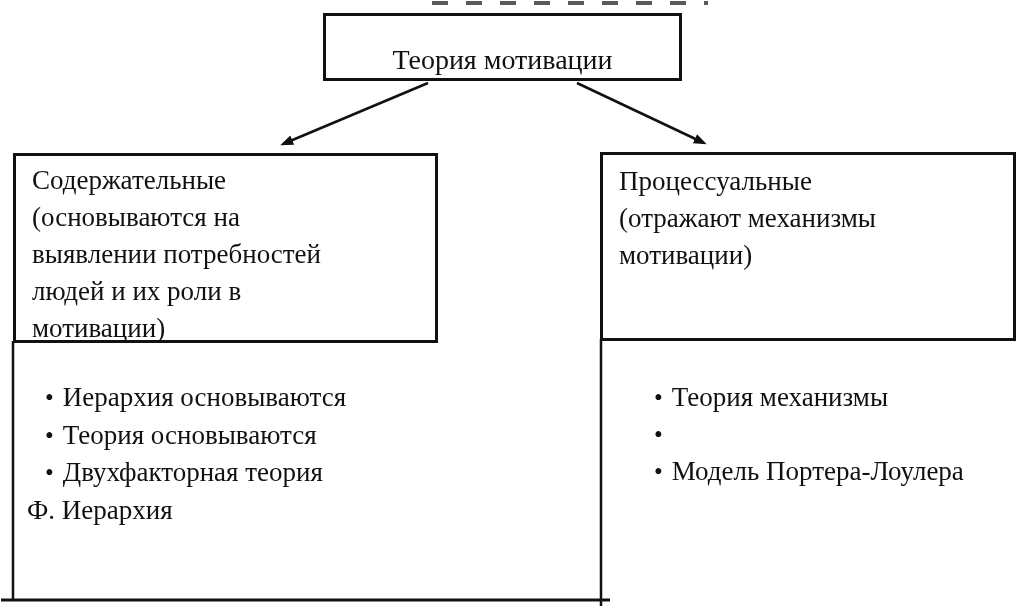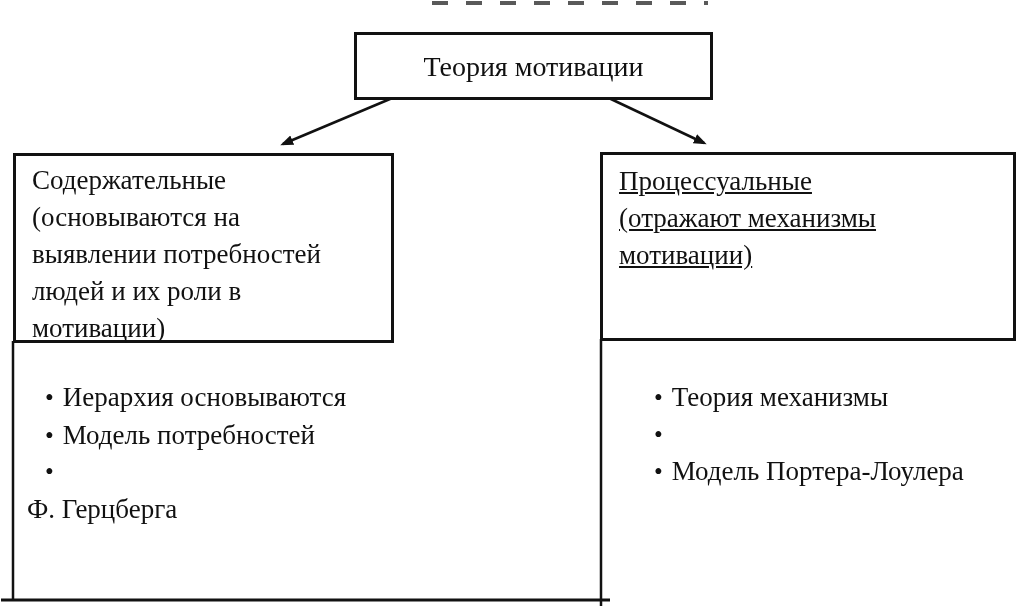--- a/index.html
+++ b/index.html
@@ -6,27 +6,26 @@
   .canvas{
     position:relative;width:1024px;height:606px;background:#ffffff;overflow:hidden;
     font-family:"Liberation Serif","DejaVu Serif",serif;color:#111111;
   }
   svg.lines{position:absolute;left:0;top:0;width:1024px;height:606px;}
   .box{
     position:absolute;border:3px solid #111111;background:#ffffff;box-sizing:border-box;
     font-size:27px;line-height:37px;
   }
   .top-box{
-    left:354px;top:13px;width:359px;height:68px;
-    display:flex;align-items:center;justify-content:center;
+    left:323px;top:13px;width:359px;height:68px;
+    display:flex;align-items:flex-end;justify-content:center;
     font-size:28px;
-    margin-top:19px;
   }
-  .left-box{left:13px;top:153px;width:381px;height:190px;padding:6px 10px 0 16px;}
-  .right-box{left:600px;top:152px;width:416px;height:189px;padding:8px 19px 0 16px;text-decoration:underline;}
+  .left-box{left:13px;top:153px;width:425px;height:190px;padding:6px 10px 0 16px;}
+  .right-box{left:600px;top:152px;width:416px;height:189px;padding:8px 19px 0 16px;}
   .pre{white-space:pre-line;}
   .list{position:absolute;font-size:27px;line-height:36.5px;}
   .left-list{left:27px;top:379px;width:390px;}
   .right-list{left:618px;top:379px;width:400px;}
   .li-l1{display:flex;align-items:baseline;}
   .left-list .li-l1{padding-left:18px;}
   .right-list .li-l1{padding-left:36px;}
   .bullet{margin-right:9px;font-size:25px;}
   .li-l2:empty{display:none;}
   .scan-artifact{
@@ -71,28 +70,29 @@
   <div class="list left-list">
     <div class="li">
       <div class="li-l1">
         <span class="bullet">•</span>
         <span>Иерархия основываются</span>
       </div>
     </div>
     <div class="li">
       <div class="li-l1">
         <span class="bullet">•</span>
-        <span>Модель потребностей</span>
+        <span>Теория основываются</span>
       </div>
     </div>
     <div class="li">
       <div class="li-l1">
         <span class="bullet">•</span>
+        <span>Двухфакторная теория</span>
       </div>
-      <div class="li-l2">Ф. Герцберга</div>
+      <div class="li-l2">Ф. Иерархия</div>
     </div>
   </div>
 
   <div class="list right-list">
     <div class="li">
       <div class="li-l1">
         <span class="bullet">•</span>
         <span>Теория механизмы</span>
       </div>
     </div>

